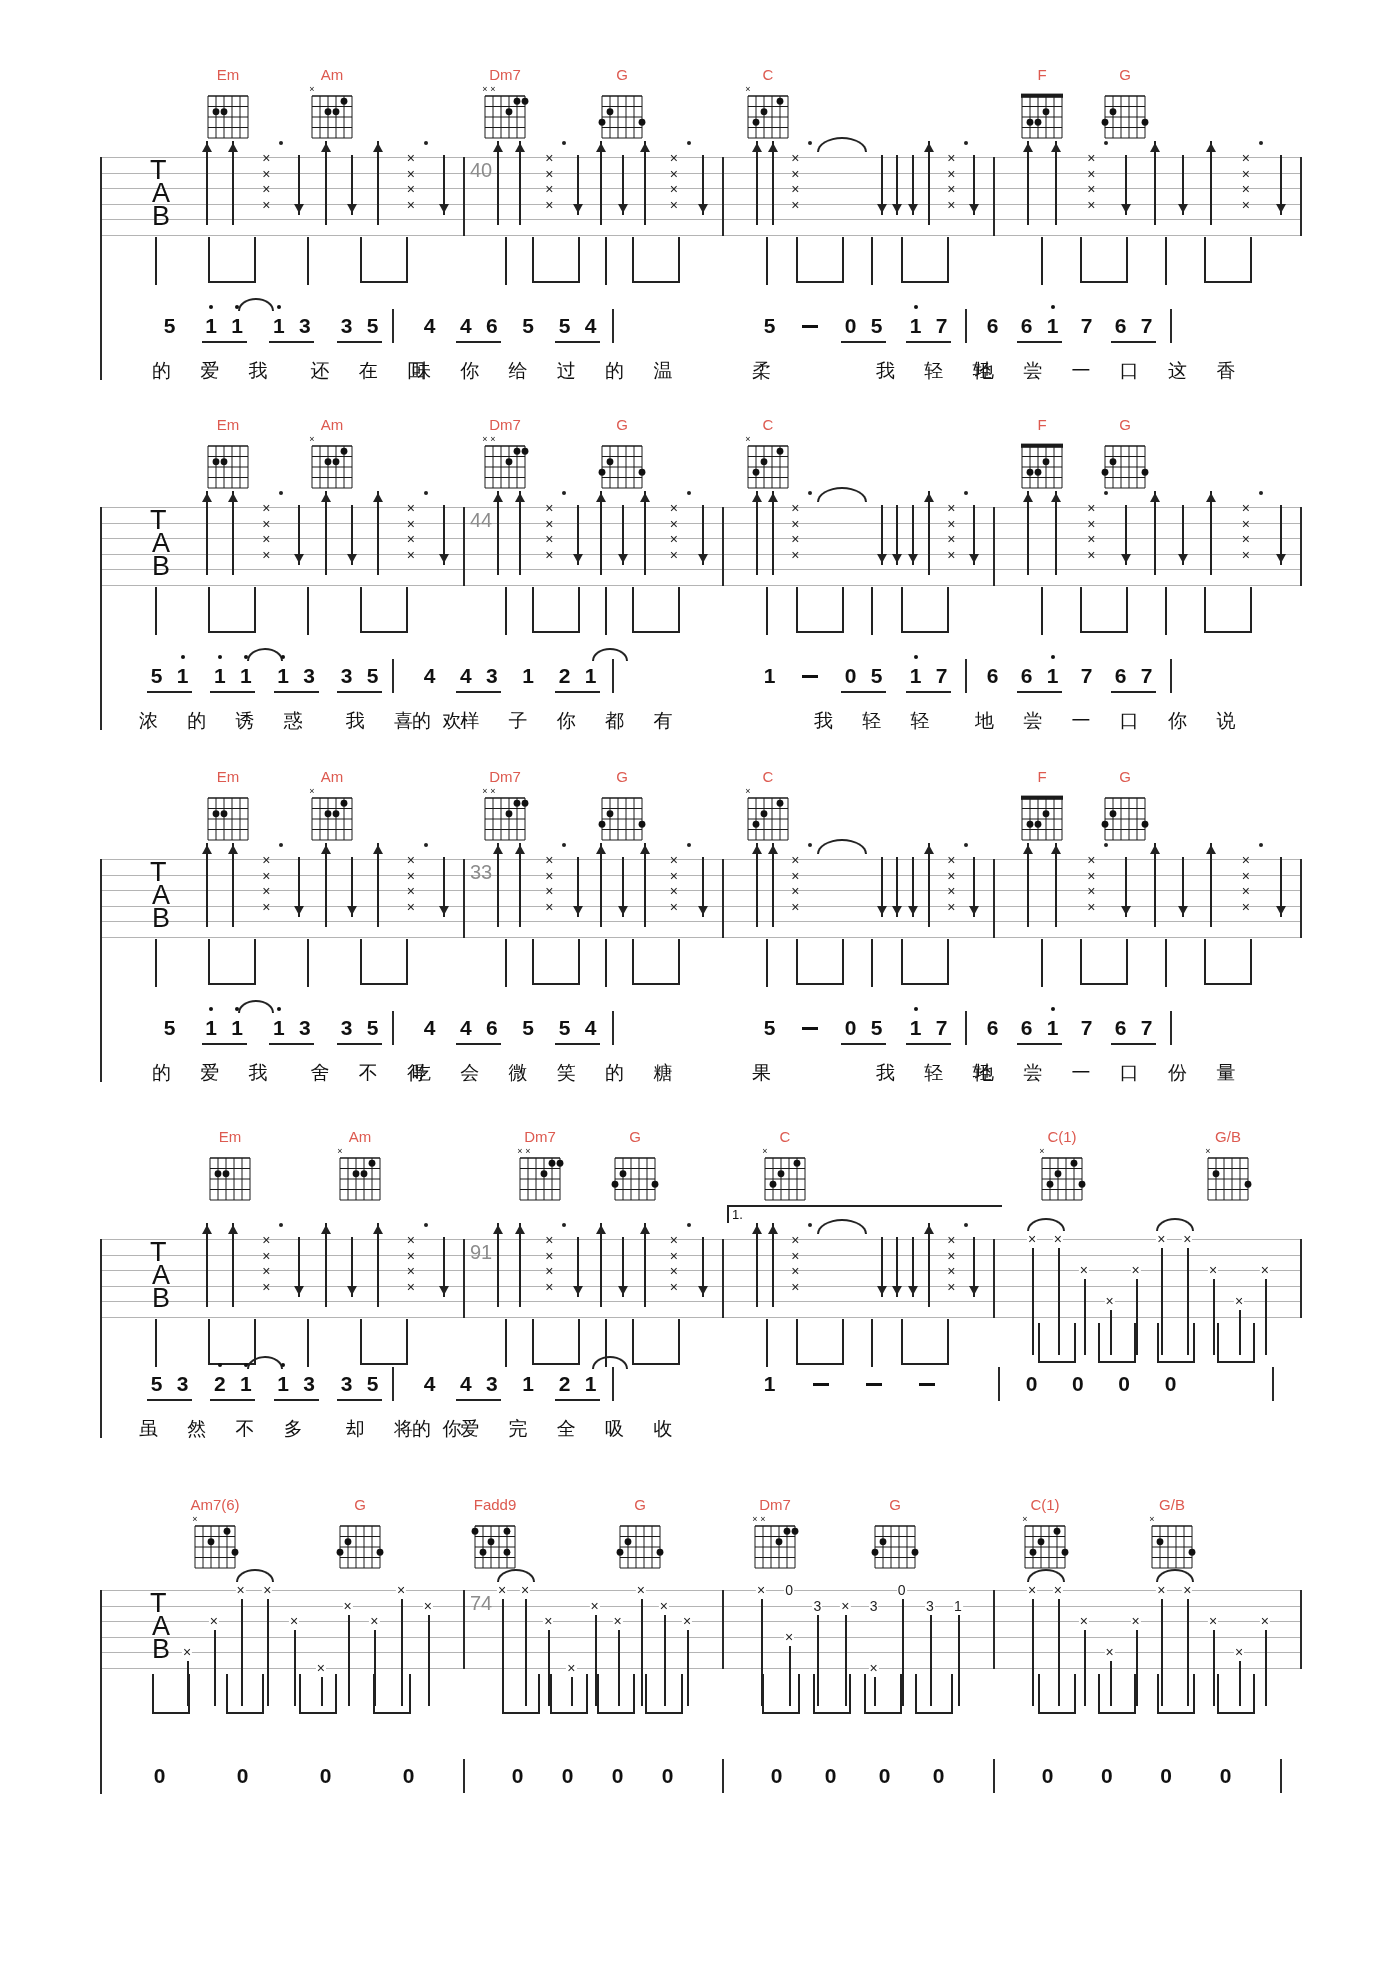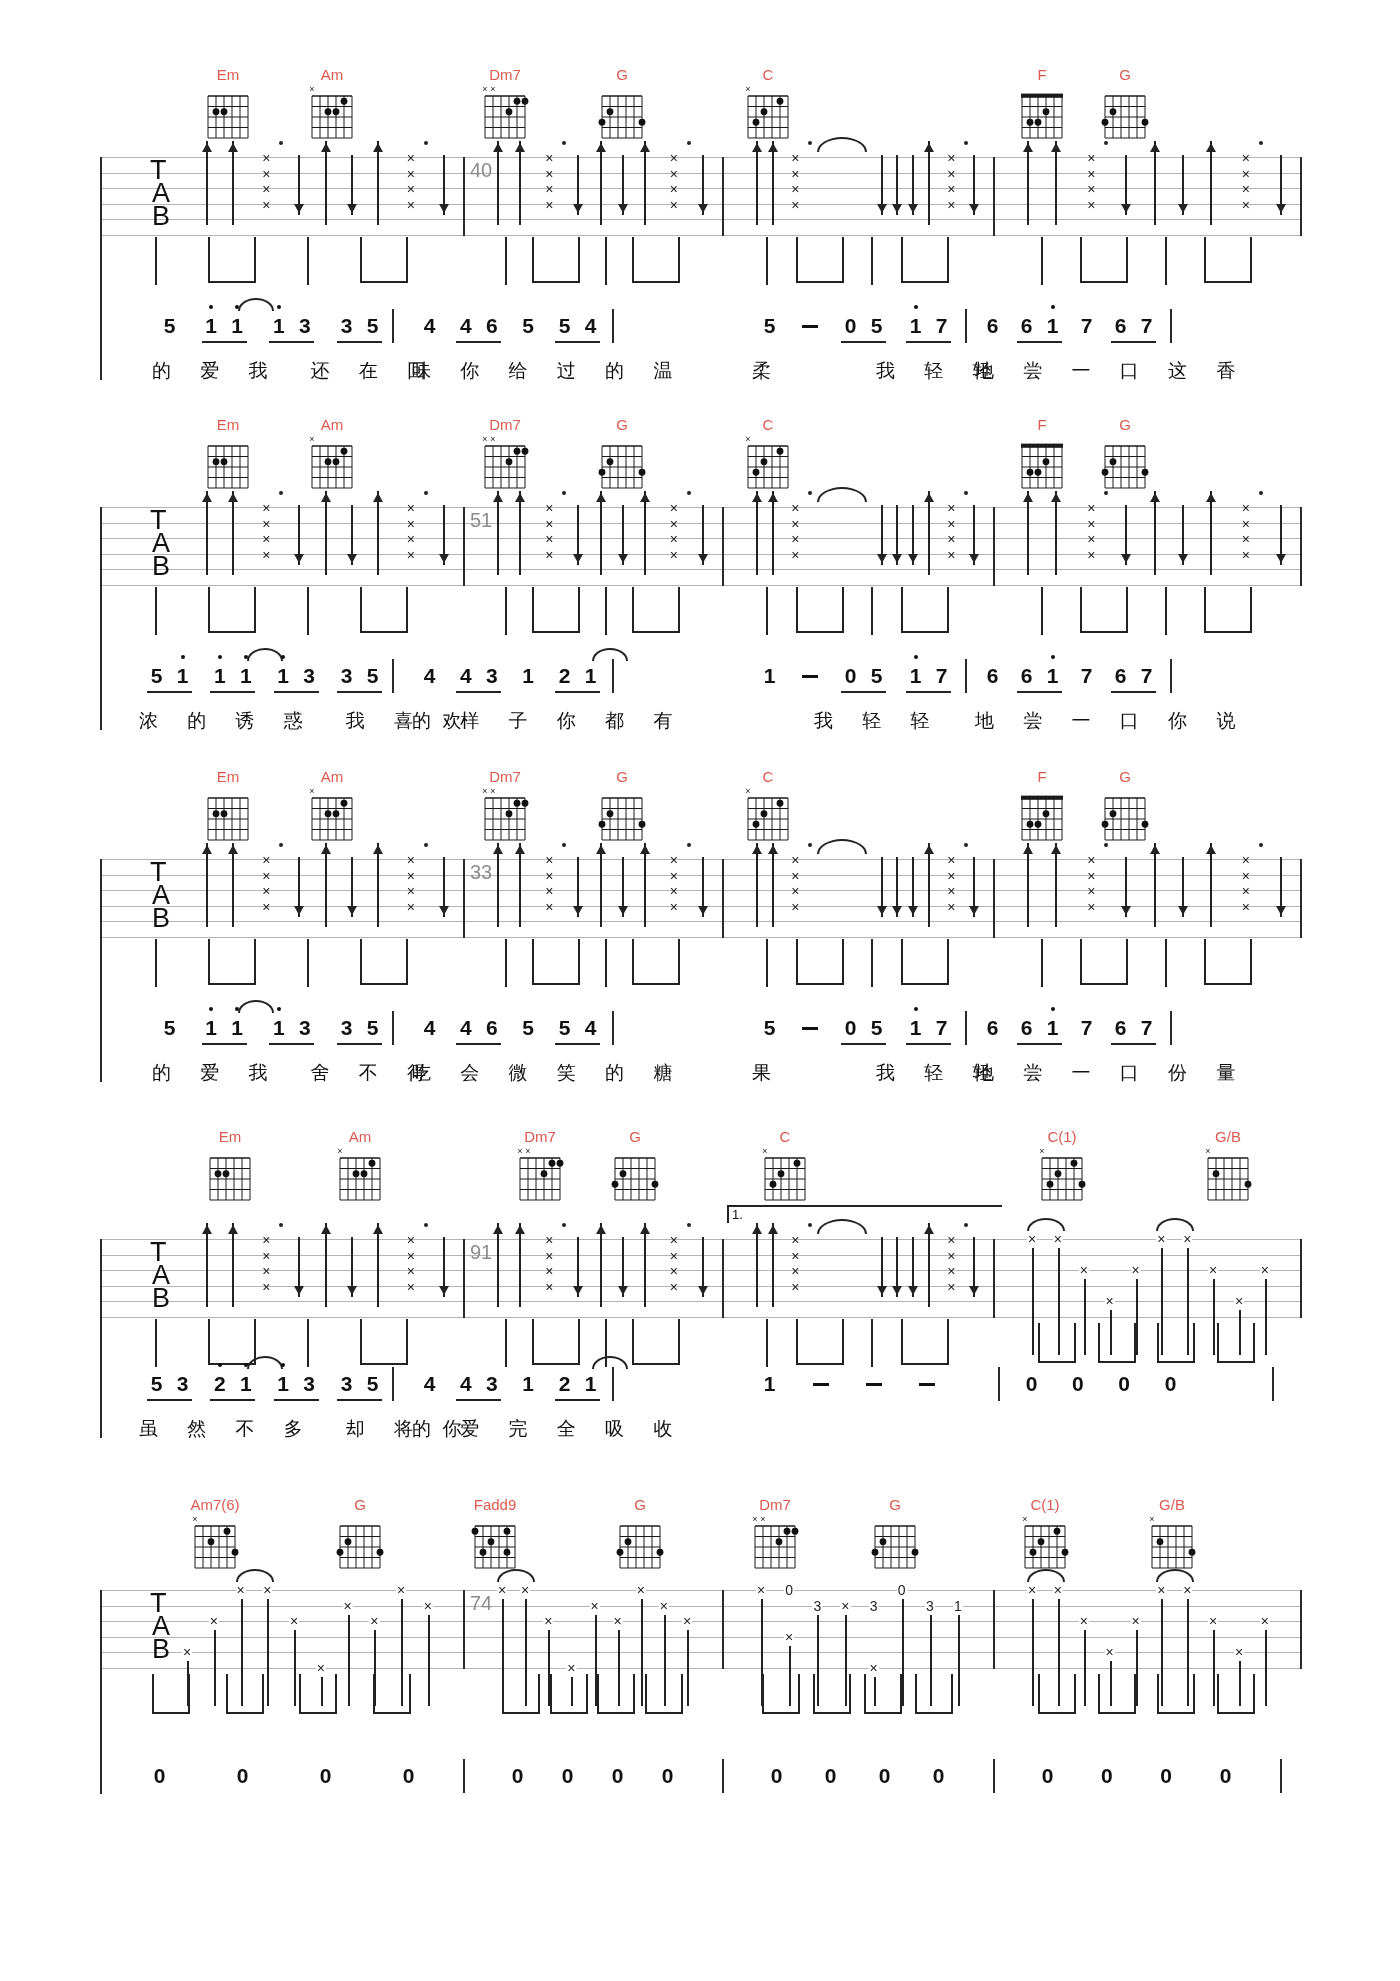--- a/index.html
+++ b/index.html
@@ -462,21 +462,21 @@
       <div class="staffline" style="left: 100px; top: 569px; width: 1200px; background: rgb(180, 180, 180);"></div>
       <div class="staffline" style="left: 100px; top: 584.5px; width: 1200px; background: rgb(180, 180, 180);"></div>
       <div class="barline" style="left: 100px; top: 507px; height: 223px;"></div>
       <div class="barline" style="left: 463px; top: 507px; height: 79px;"></div>
       <div class="barline" style="left: 722px; top: 507px; height: 79px;"></div>
       <div class="barline" style="left: 993px; top: 507px; height: 79px;"></div>
       <div class="barline" style="left: 1300px; top: 507px; height: 79px;"></div>
       <div class="clef-letter" style="left: 150px; top: 508px;">T</div>
       <div class="clef-letter" style="left: 152px; top: 531px;">A</div>
       <div class="clef-letter" style="left: 152px; top: 554px;">B</div>
-      <div class="meas-num" style="left: 470px; top: 509px; color: rgb(140, 140, 140);">51</div>
+      <div class="meas-num" style="left: 470px; top: 509px; color: rgb(140, 140, 140);">44</div>
       <div class="strum" style="left: 206px; top: 491px; width: 239px; height: 100px;">
         <div class="arrow up"></div>
         <div class="arrow up"></div>
         <div class="xcol">×<br>×<br>×<br>×<div class="xdot"></div></div>
         <div class="arrow down"></div>
         <div class="arrow up"></div>
         <div class="arrow down"></div>
         <div class="arrow up"></div>
         <div class="xcol">×<br>×<br>×<br>×<div class="xdot"></div></div>
         <div class="arrow down"></div>

